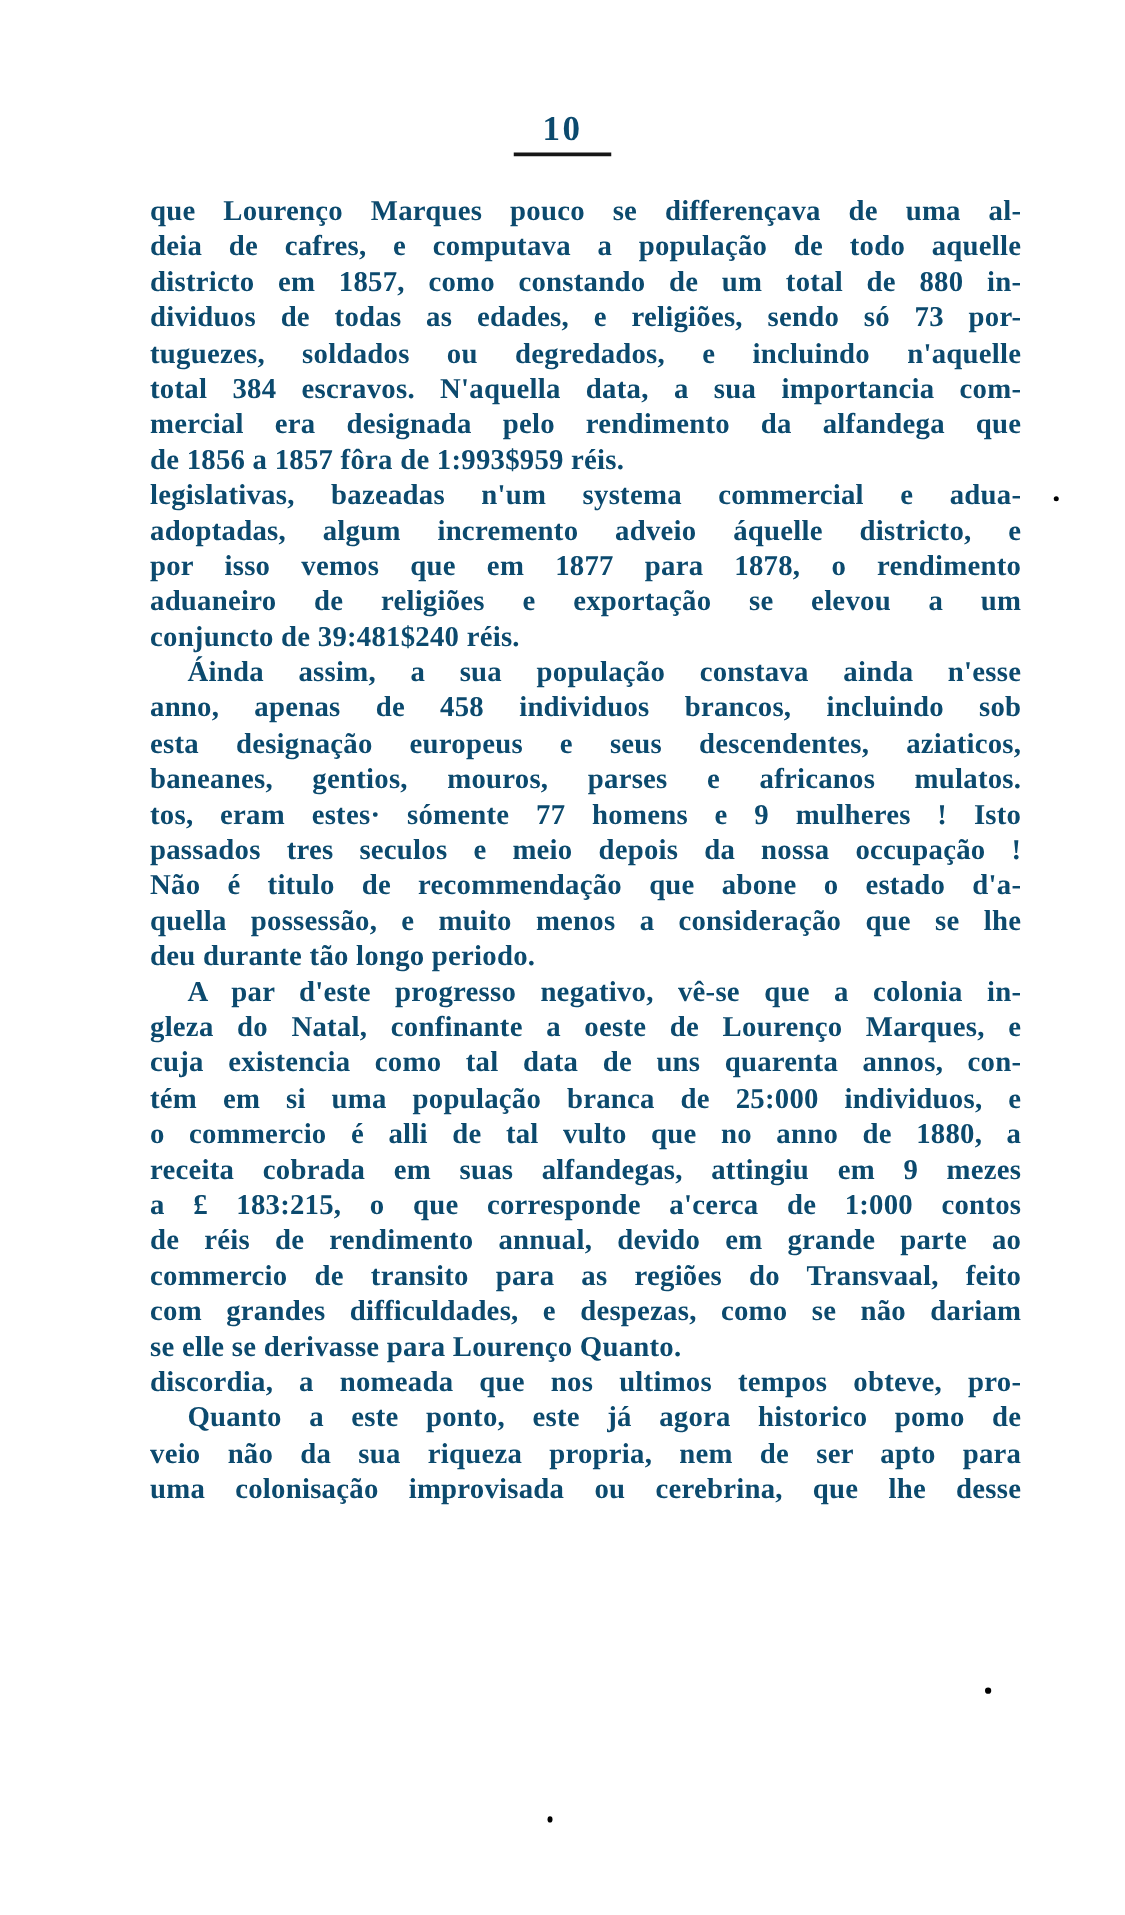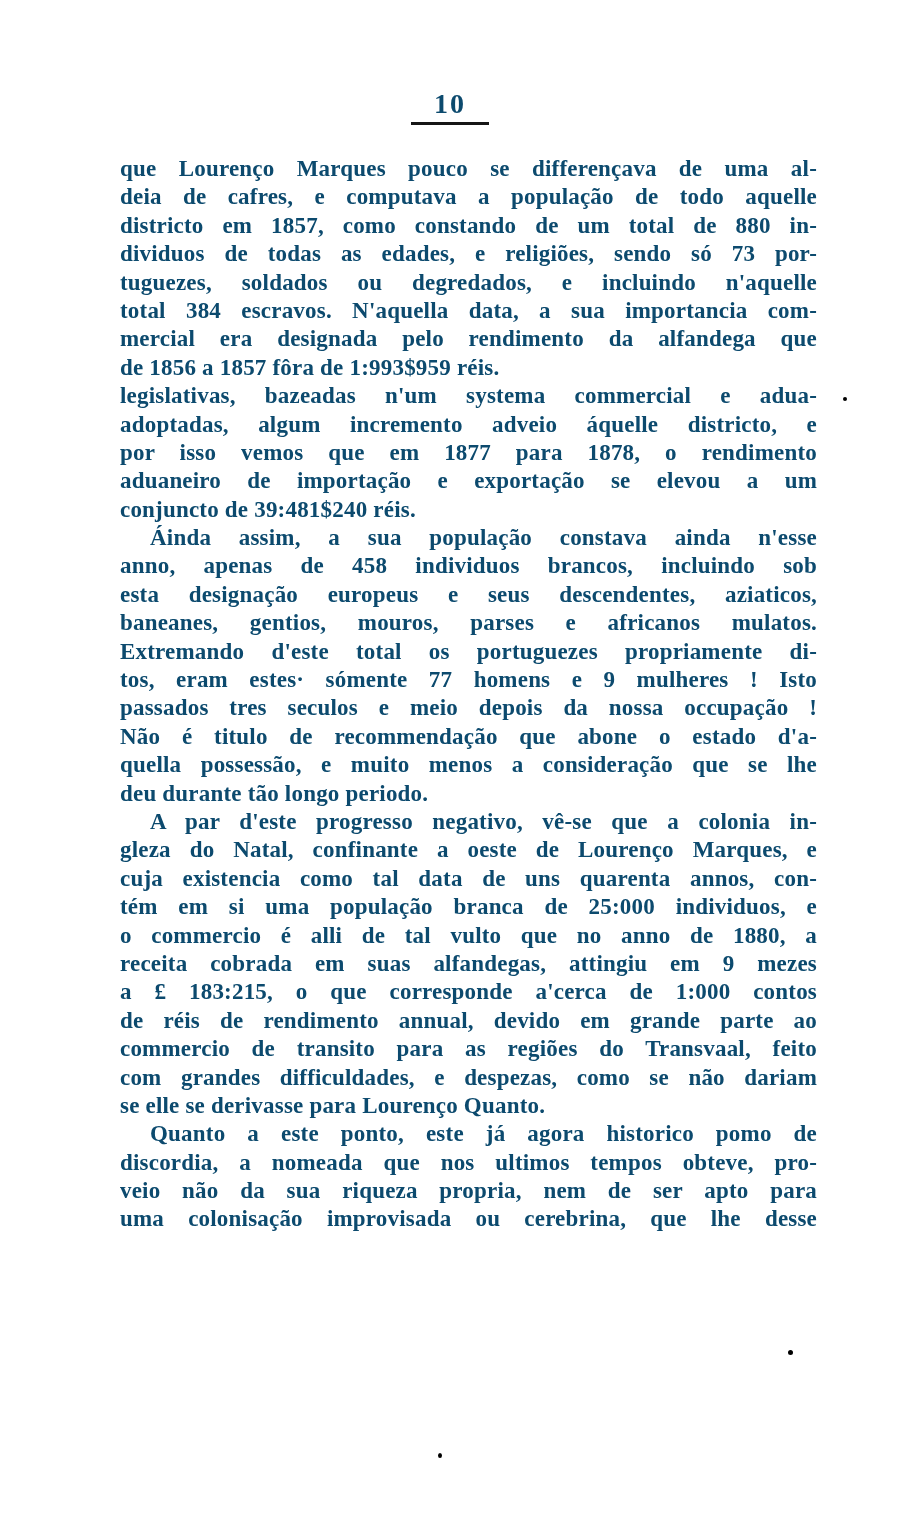--- a/index.html
+++ b/index.html
@@ -76,51 +76,50 @@
         <div class="line">dividuos de todas as edades, e religiões, sendo só 73 por-</div>
         <div class="line">tuguezes, soldados ou degredados, e incluindo n'aquelle</div>
         <div class="line">total 384 escravos. N'aquella data, a sua importancia com-</div>
         <div class="line">mercial era designada pelo rendimento da alfandega que</div>
         <div class="line lastline">de 1856 a 1857 fôra de 1:993$959 réis.</div>
       </div>
       <div>
         <div class="line">legislativas, bazeadas n'um systema commercial e adua-</div>
         <div class="line">adoptadas, algum incremento adveio áquelle districto, e</div>
         <div class="line">por isso vemos que em 1877 para 1878, o rendimento</div>
-        <div class="line">aduaneiro de importação e exportação se elevou a um</div>
+        <div class="line">aduaneiro de religiões e exportação se elevou a um</div>
         <div class="line lastline">conjuncto de 39:481$240 réis.</div>
       </div>
       <div>
         <div class="line indent">Áinda assim, a sua população constava ainda n'esse</div>
         <div class="line">anno, apenas de 458 individuos brancos, incluindo sob</div>
         <div class="line">esta designação europeus e seus descendentes, aziaticos,</div>
         <div class="line">baneanes, gentios, mouros, parses e africanos mulatos.</div>
-        <div class="line">Extremando d'este total os portuguezes propriamente di-</div>
         <div class="line">tos, eram estes· sómente 77 homens e 9 mulheres ! Isto</div>
         <div class="line">passados tres seculos e meio depois da nossa occupação !</div>
         <div class="line">Não é titulo de recommendação que abone o estado d'a-</div>
         <div class="line">quella possessão, e muito menos a consideração que se lhe</div>
         <div class="line lastline">deu durante tão longo periodo.</div>
       </div>
       <div>
         <div class="line indent">A par d'este progresso negativo, vê-se que a colonia in-</div>
         <div class="line">gleza do Natal, confinante a oeste de Lourenço Marques, e</div>
         <div class="line">cuja existencia como tal data de uns quarenta annos, con-</div>
         <div class="line">tém em si uma população branca de 25:000 individuos, e</div>
         <div class="line">o commercio é alli de tal vulto que no anno de 1880, a</div>
         <div class="line">receita cobrada em suas alfandegas, attingiu em 9 mezes</div>
         <div class="line">a £ 183:215, o que corresponde a'cerca de 1:000 contos</div>
         <div class="line">de réis de rendimento annual, devido em grande parte ao</div>
         <div class="line">commercio de transito para as regiões do Transvaal, feito</div>
         <div class="line">com grandes difficuldades, e despezas, como se não dariam</div>
         <div class="line lastline">se elle se derivasse para Lourenço Quanto.</div>
       </div>
       <div>
+        <div class="line">discordia, a nomeada que nos ultimos tempos obteve, pro-</div>
         <div class="line indent">Quanto a este ponto, este já agora historico pomo de</div>
-        <div class="line">discordia, a nomeada que nos ultimos tempos obteve, pro-</div>
         <div class="line">veio não da sua riqueza propria, nem de ser apto para</div>
         <div class="line">uma colonisação improvisada ou cerebrina, que lhe desse</div>
       </div>
     </div>
 
   <div class="speck speck-1"></div>
   <div class="speck speck-2"></div>
   <div class="speck speck-3"></div>
 
 </div>

